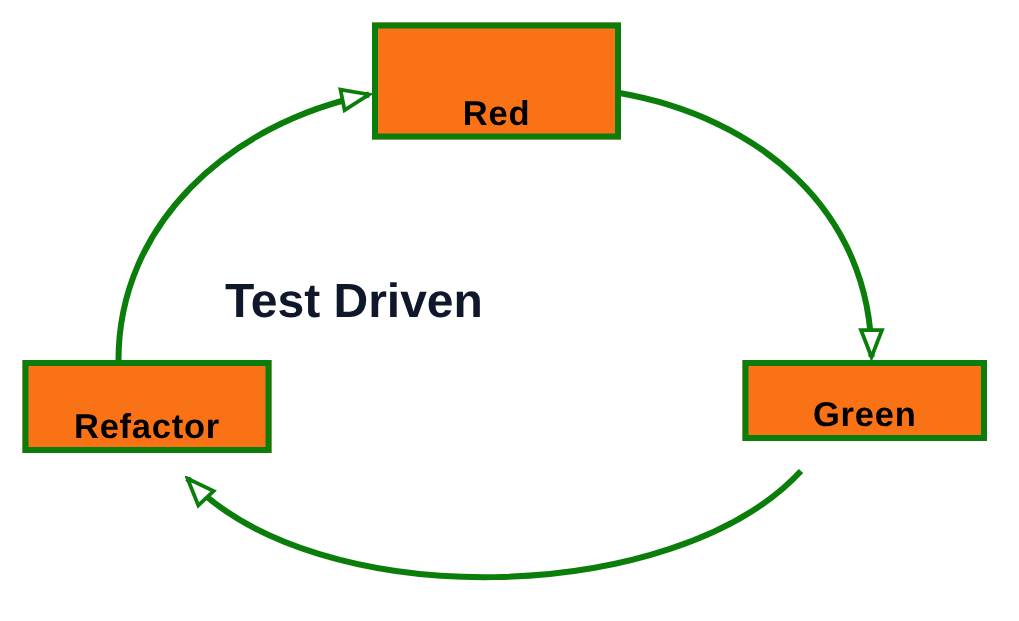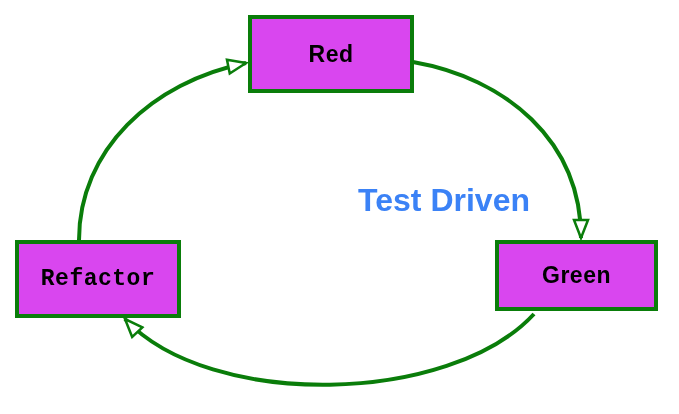--- a/index.html
+++ b/index.html
@@ -15,45 +15,45 @@
   #edge-layer {
     position: absolute;
     left: 0; top: 0;
     width: 679px; height: 414px;
     z-index: 0;
   }
   .node {
     position: absolute;
     z-index: 1;
     box-sizing: border-box;
-    background: #d946ef;
+    background: #f97316;
     border: 4px solid #0a7d0a;
     display: flex;
-    align-items: center;
+    align-items: flex-end;
     justify-content: center;
   }
   .node-label {
     font-weight: bold;
     font-size: 23px;
     color: #000000;
     letter-spacing: 0.5px;
   }
   #node-red      { left: 248px; top: 15px;  width: 166px; height: 78px; }
-  #node-green    { left: 495px; top: 240px; width: 163px; height: 71px; }
-  #node-refactor { left: 15px;  top: 240px; width: 166px; height: 78px; font-family: Liberation Mono, monospace; }
+  #node-green    { left: 495px; top: 240px; width: 163px; height: 54px; }
+  #node-refactor { left: 15px;  top: 240px; width: 166px; height: 62px; }
   #diagram-title {
     position: absolute;
     z-index: 1;
     left: 150px; top: 180px;
     width: 380px;
-    text-align: right;
+    text-align: left;
     font-weight: bold;
     font-size: 32px;
     line-height: 40px;
-    color: #3b82f6;
+    color: #0f172a;
   }
   .edge-path {
     fill: none;
     stroke: #0a7d0a;
     stroke-width: 4;
   }
 </style>
 </head>
 <body>
 

